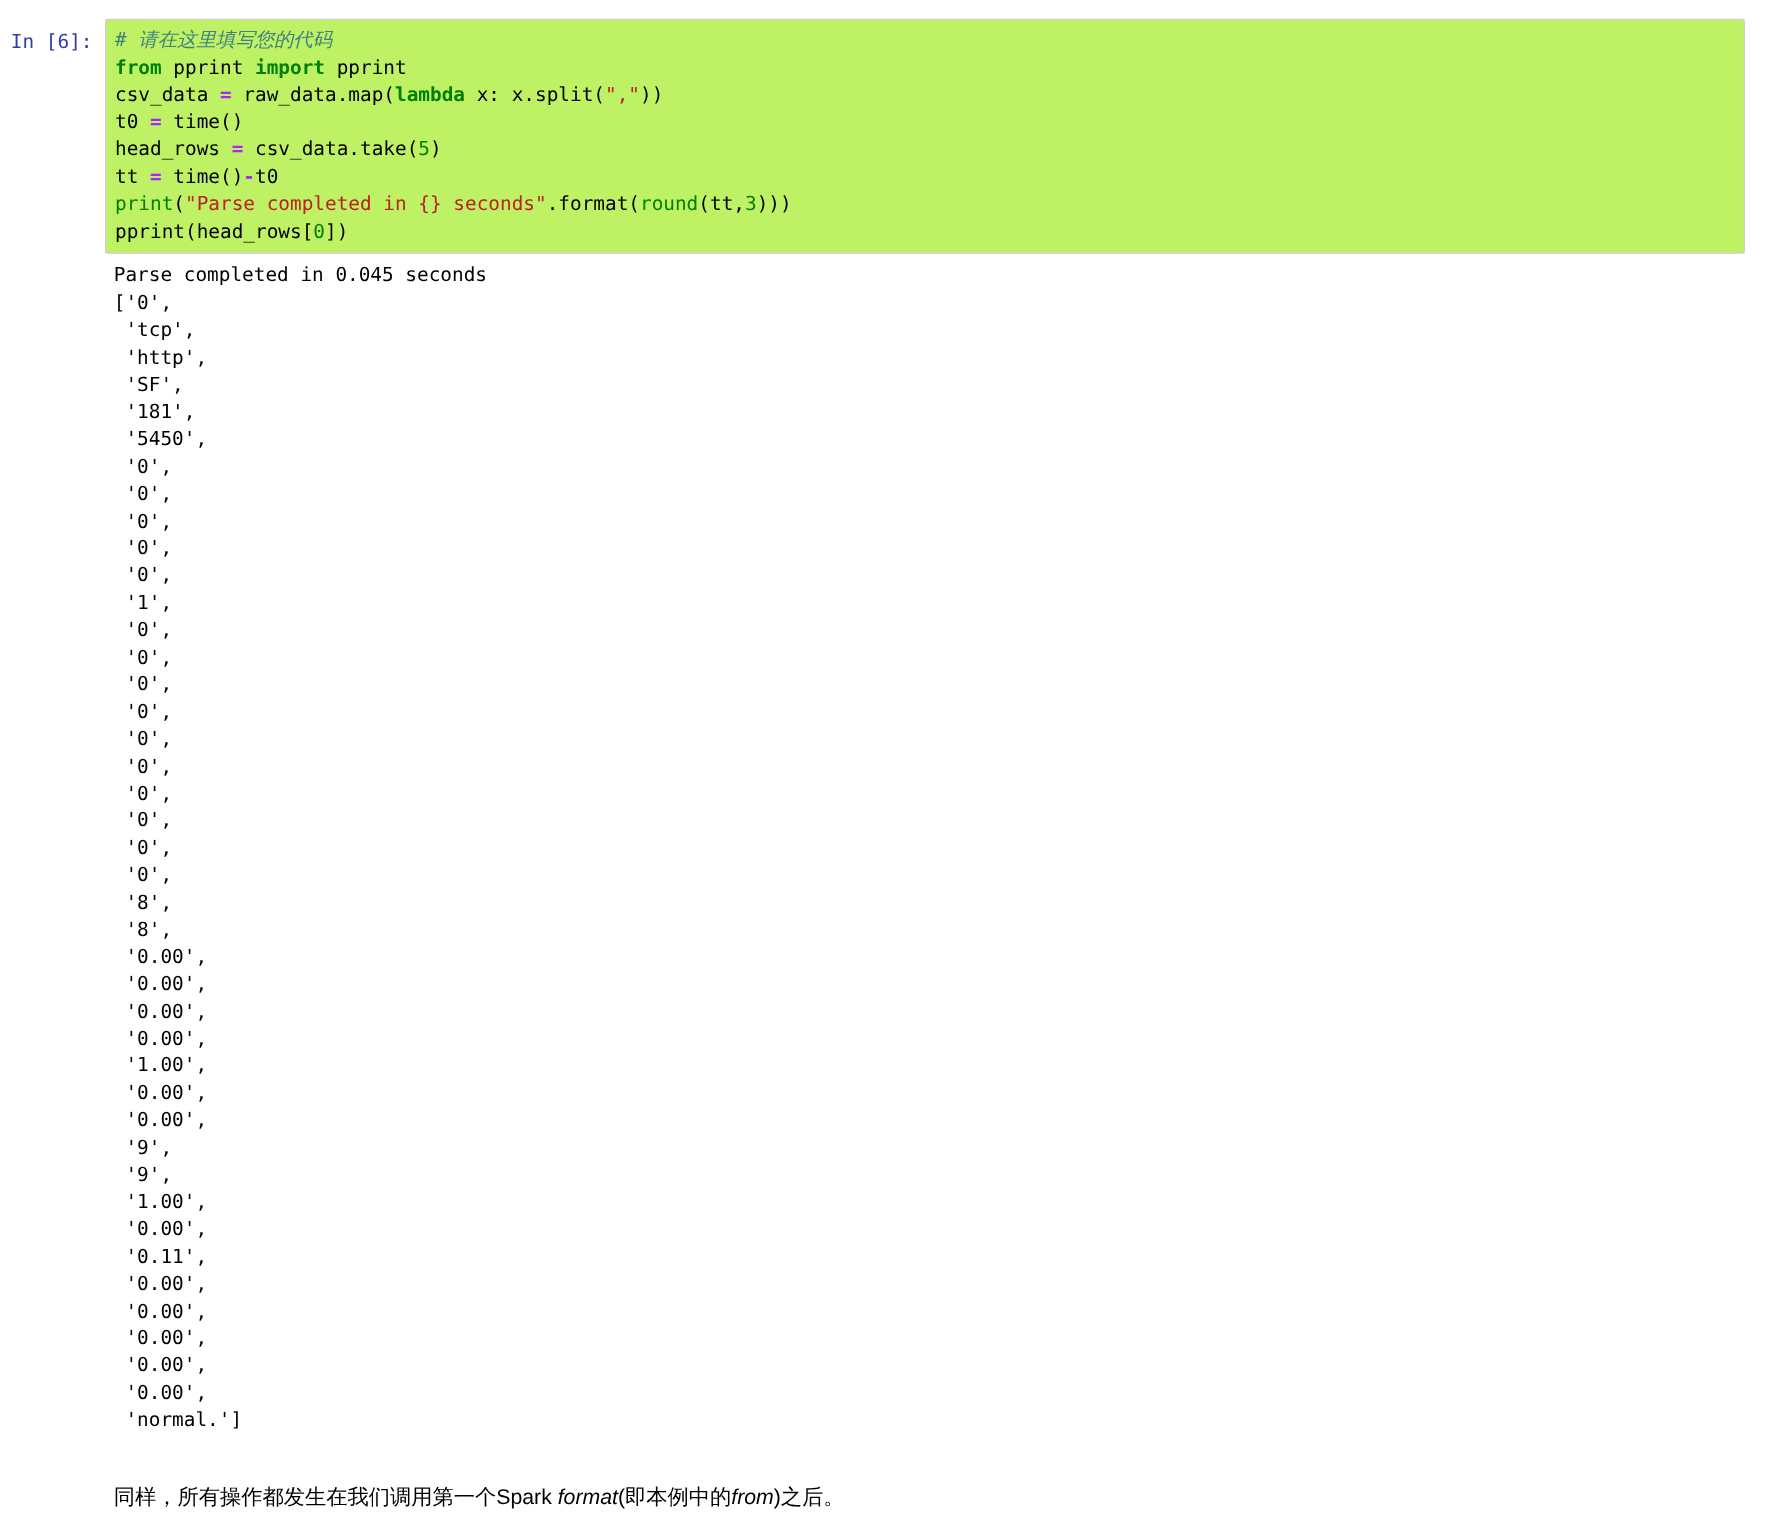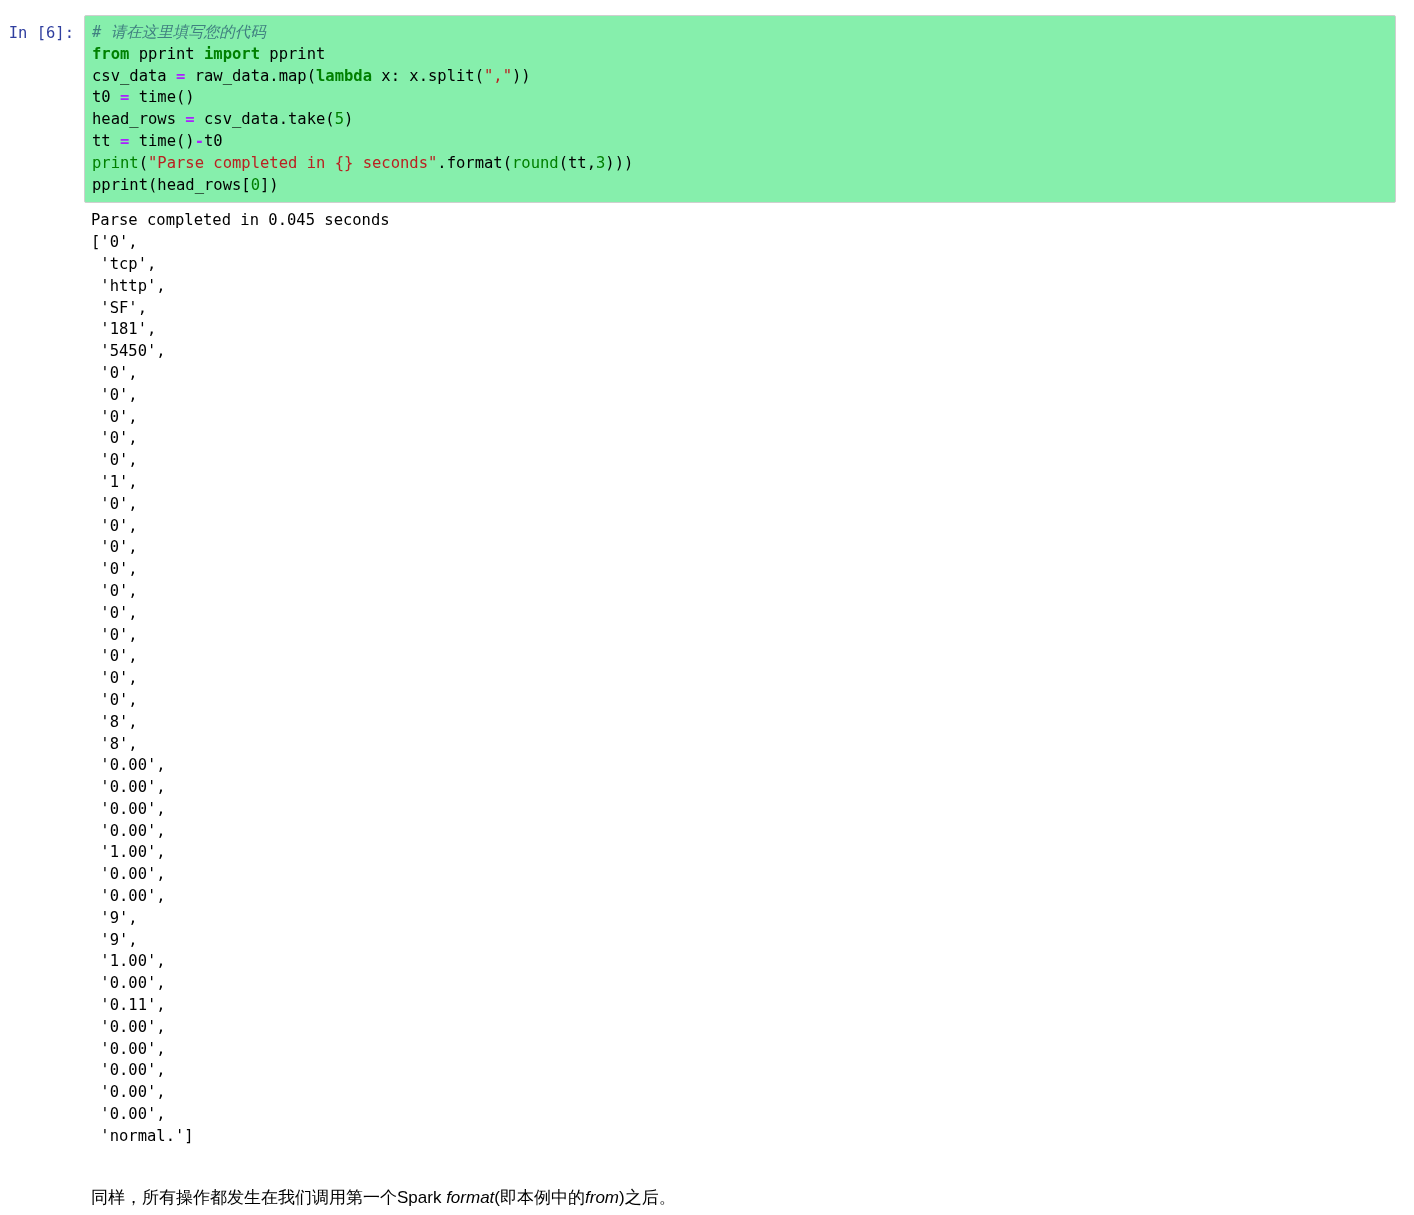--- a/index.html
+++ b/index.html
@@ -35,21 +35,21 @@
     line-height: 1;
     color: #303f9f;
     letter-spacing: 0px;
     white-space: nowrap;
     user-select: none;
   }
 
   .input-area {
     flex: 1 1 auto;
     margin-right: 18px;
-    background: #86efac;
+    background: #bef264;
     border: 1px solid #cfcfcf;
     border-radius: 2px;
     padding: 6px 4px 6px 7px;
     box-sizing: border-box;
   }
 
   pre.code, pre.outtext {
     margin: 0;
     padding: 0;
     font-family: "DejaVu Sans Mono", "Liberation Mono", monospace;

